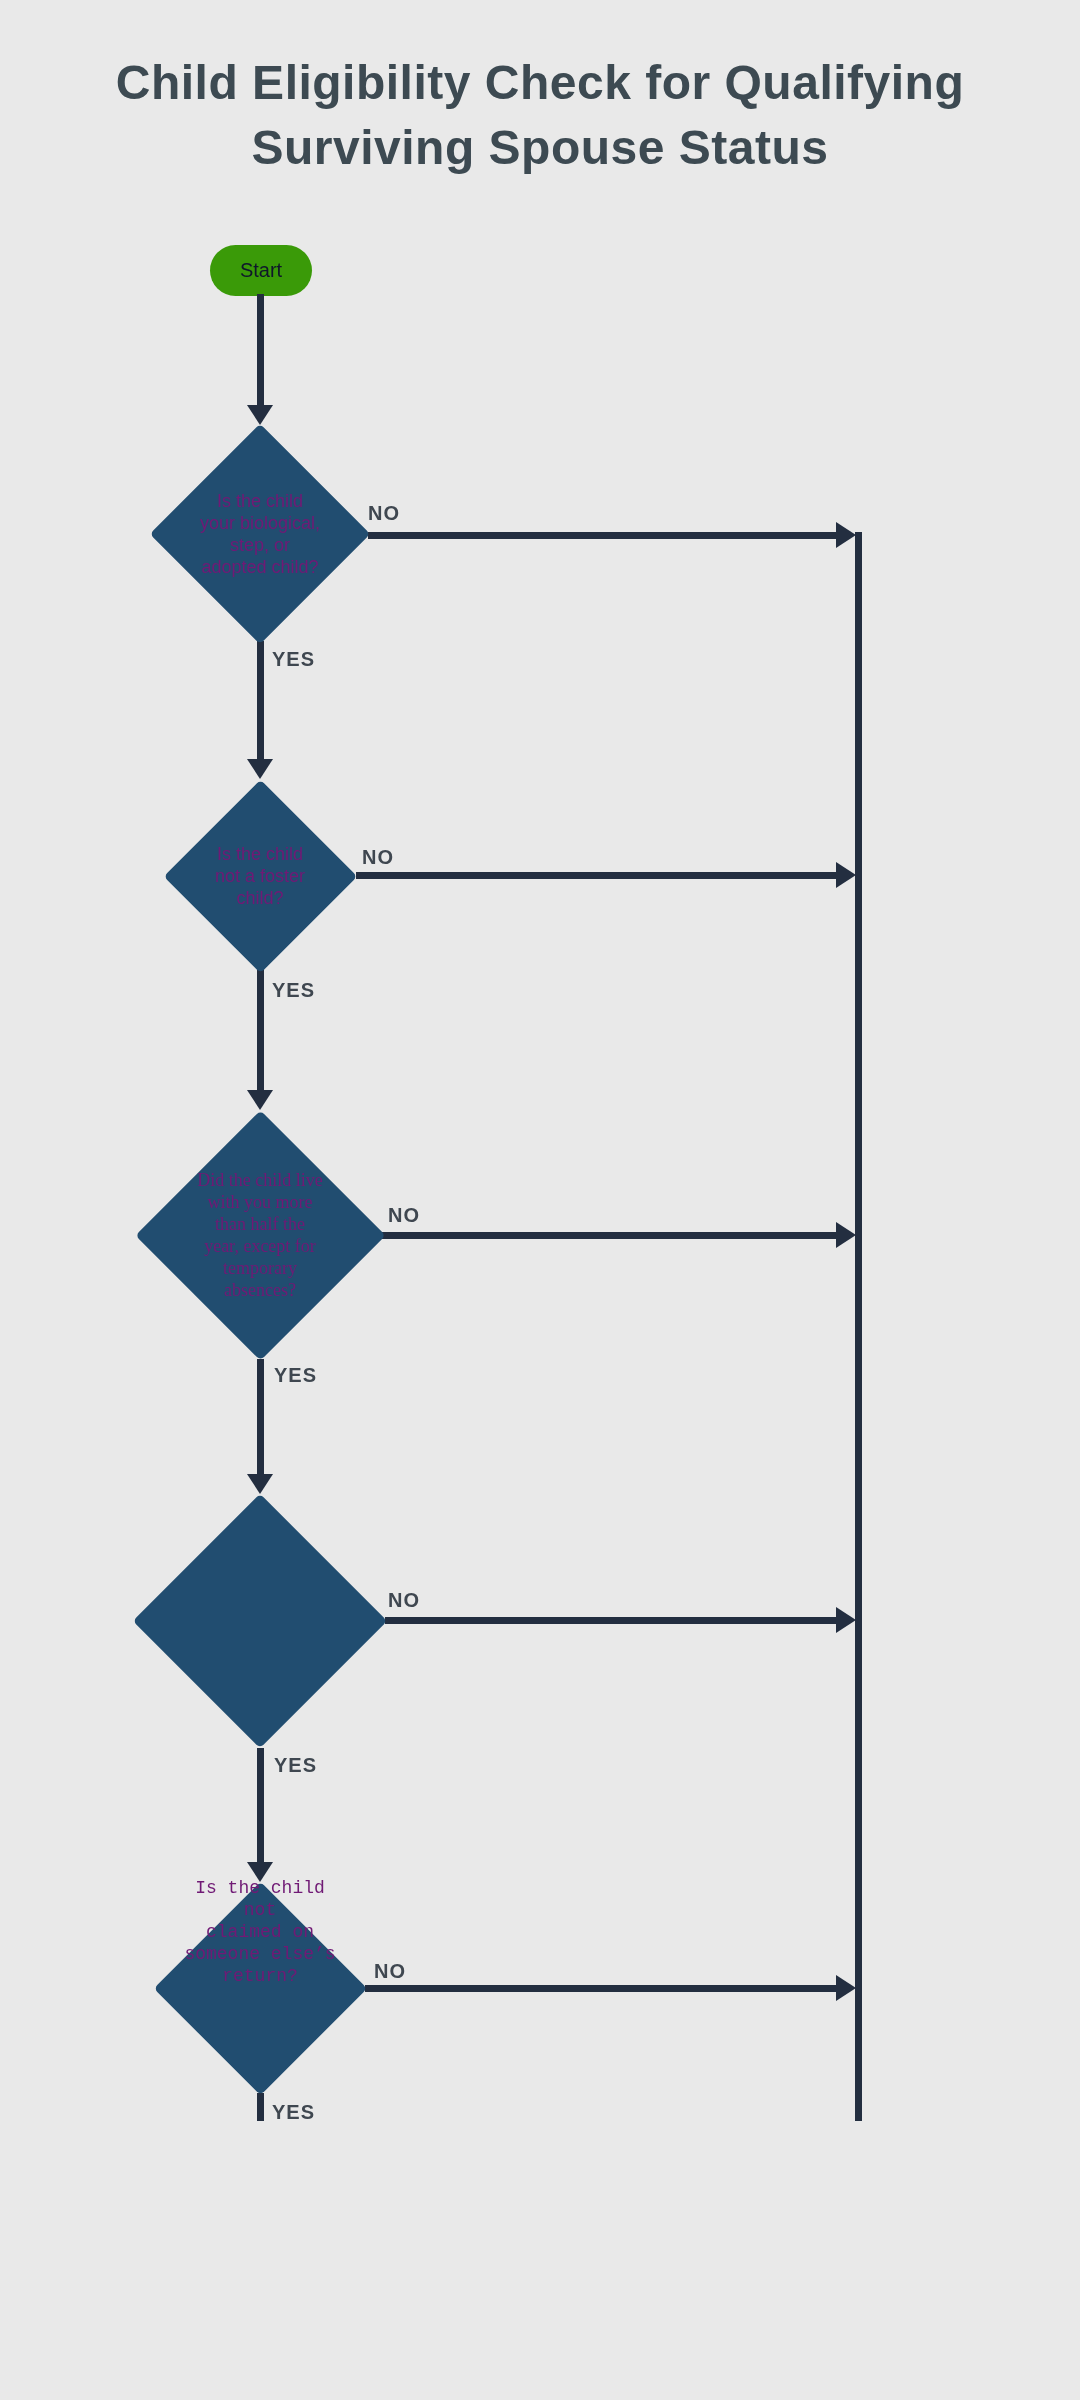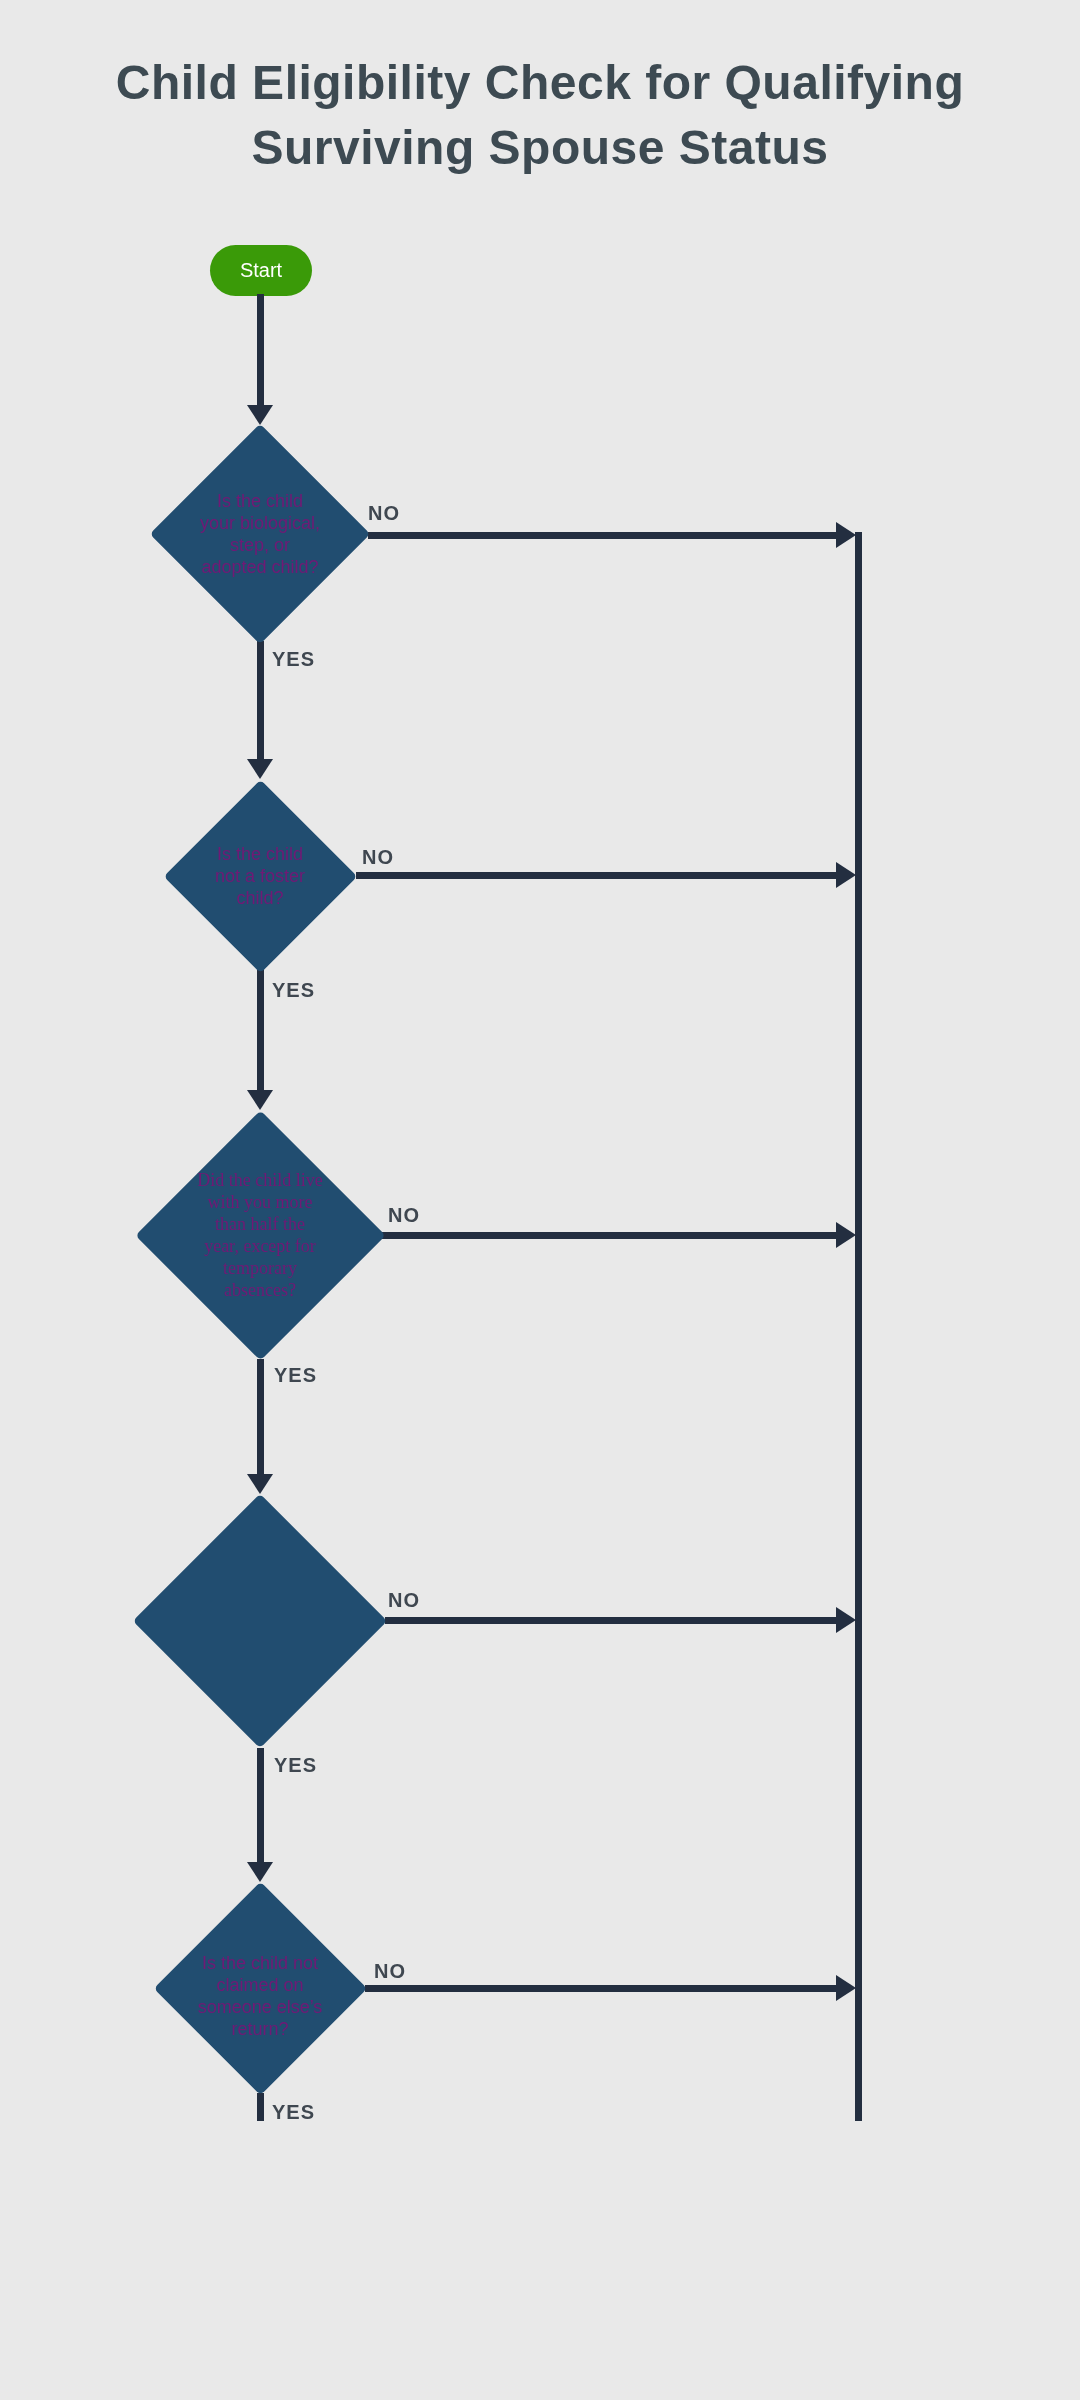--- a/index.html
+++ b/index.html
@@ -24,21 +24,21 @@
     font-weight: 800;
     letter-spacing: 0.5px;
     color: var(--c-title, #3d4a52);
     white-space: pre-line;
   }
   .pill {
     position: absolute;
     display: flex;
     align-items: center;
     justify-content: center;
-    color: #ffffff;
+    color: #0f172a;
     font-size: 20px;
     border-radius: 999px;
   }
   .pill.start   { background: var(--c-start, #3a9a08); }
   .pill.outcome { background: var(--c-outcome, #1b77bb); }
   .diamond {
     position: absolute;
     background: var(--c-diamond, #214d70);
     transform: rotate(45deg);
     border-radius: 5px;
@@ -137,21 +137,21 @@
   <div class="node-text" style="left:260px; top:1235px; width:180px;font-family:Liberation Serif, serif;">Did the child live
 with you more
 than half the
 year, except for
 temporary
 absences?</div>
 
   <div class="diamond" style="left:170px; top:1531px; width:180px; height:180px;"></div>
 
   <div class="diamond" style="left:185px; top:1913px; width:151px; height:151px;"></div>
-  <div class="node-text" style="left:260px; top:1996px; width:170px;">Is the child not
+  <div class="node-text" style="left:260px; top:1932px; width:170px;font-family:Liberation Mono, monospace;">Is the child not
 claimed on
 someone else’s
 return?</div>
 
   <div class="branch" style="left:368px; top:502px;">NO</div>
   <div class="branch" style="left:272px; top:648px;">YES</div>
 
   <div class="branch" style="left:362px; top:846px;">NO</div>
   <div class="branch" style="left:272px; top:979px;">YES</div>
 

